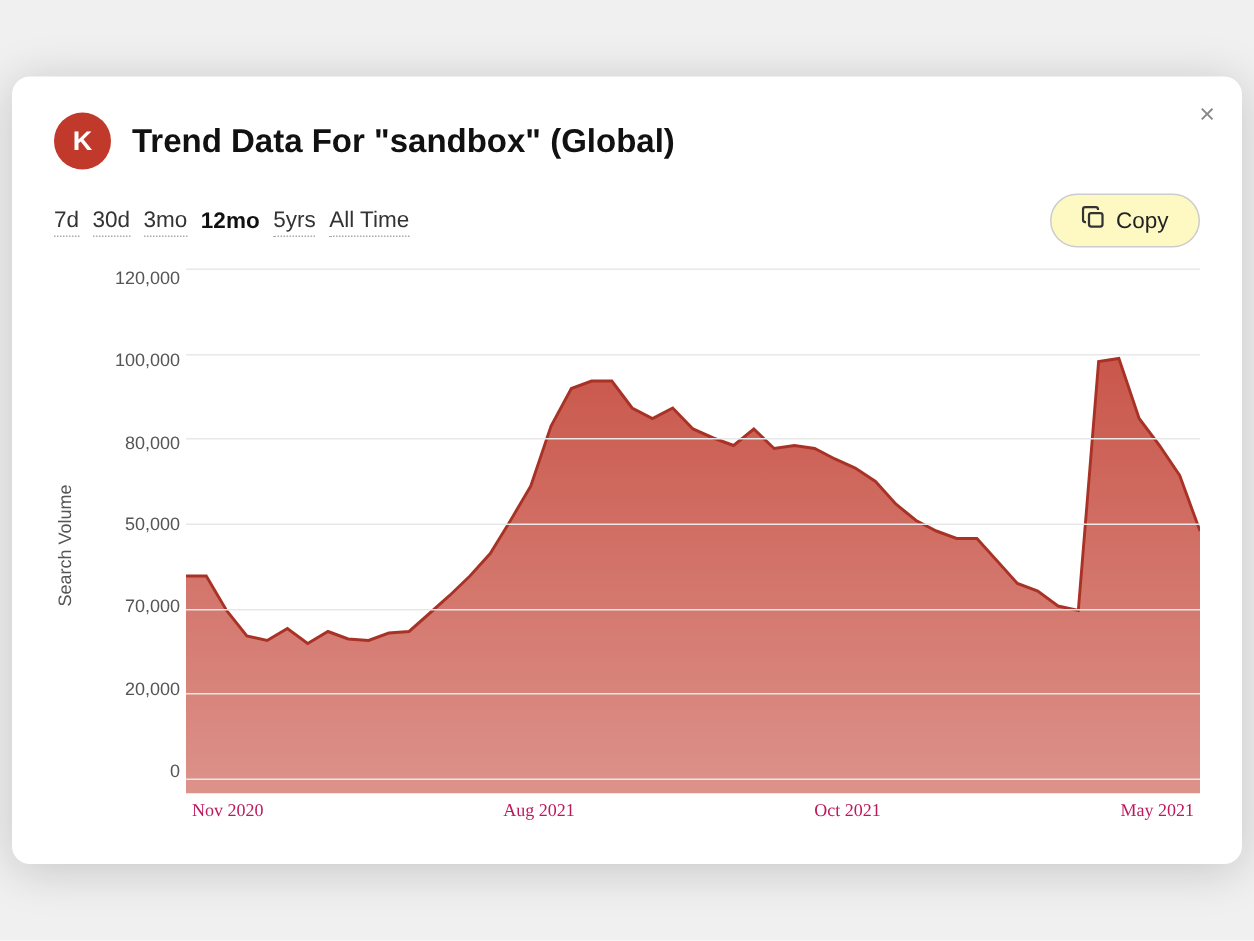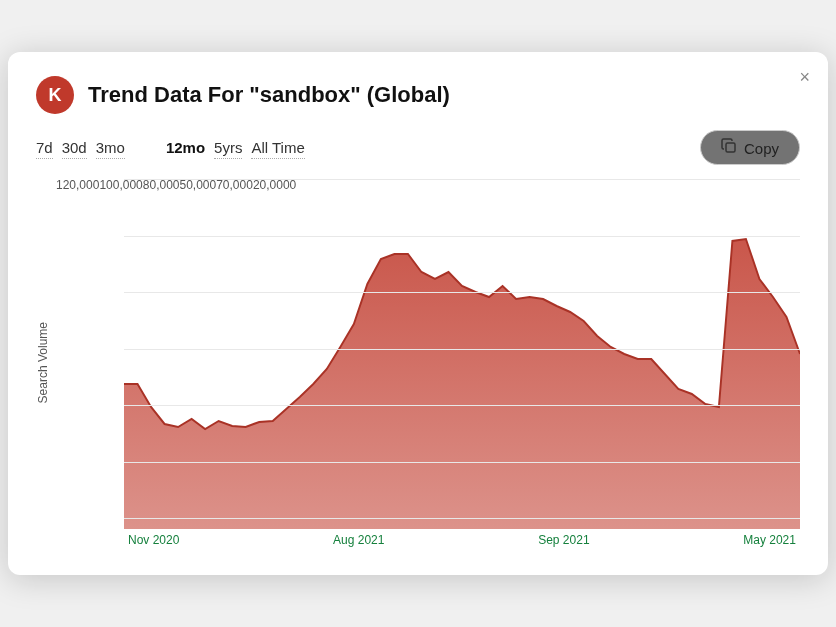--- a/index.html
+++ b/index.html
@@ -75,33 +75,32 @@
       font-family: inherit;
       text-decoration: none;
     }
     .time-btn.dotted {
       border-bottom: 1px dotted #aaa;
     }
     .time-btn.active {
       font-weight: 700;
       color: #111;
       text-decoration: none;
-      margin-left: 32px;
     }
     .action-btns {
       display: flex;
       gap: 12px;
     }
     .action-btn {
       display: flex;
-      align-items: flex-end;
+      align-items: center;
       gap: 7px;
       border: 1.5px solid #ccc;
       border-radius: 22px;
-      background: #737373;
+      background: #fef9c3;
       padding: 7px 20px;
       font-size: 15px;
       font-weight: 500;
       color: #222;
       cursor: pointer;
       font-family: inherit;
     }
     .chart-area {
       display: flex;
       gap: 0;
@@ -119,21 +118,21 @@
     .chart-container {
       flex: 1;
       position: relative;
     }
     .y-axis-ticks {
       position: absolute;
       left: 0;
       top: 0;
       bottom: 28px;
       display: flex;
-      flex-direction: row;
+      flex-direction: column;
       justify-content: space-between;
       text-align: right;
       width: 64px;
     }
     .y-tick {
       font-size: 12px;
       color: #555;
       line-height: 1;
     }
     .chart-inner {
@@ -159,22 +158,23 @@
       height: 350px;
     }
     .x-axis-labels {
       display: flex;
       justify-content: space-between;
       margin-top: 4px;
       padding: 0 4px;
     }
     .x-label {
       font-size: 12px;
-      color: #15803d;
+      color: #be185d;
       text-align: center;
+      font-family: Liberation Serif, serif;
     }
   </style>
 </head>
 <body>
 
 <div class="modal">
   <button class="close-btn">×</button>
 
   <div class="header">
     <div class="k-logo">K</div>
@@ -340,19 +340,19 @@
             L644,60
             L658,100
             L672,118
             L686,138
             L700,175
           " fill="none" stroke="#a93226" stroke-width="2"></path>
         </svg>
         <div class="x-axis-labels">
           <span class="x-label">Nov 2020</span>
           <span class="x-label">Aug 2021</span>
-          <span class="x-label">Sep 2021</span>
+          <span class="x-label">Oct 2021</span>
           <span class="x-label">May 2021</span>
         </div>
       </div>
     </div>
   </div>
 </div>
 
 </body></html>

